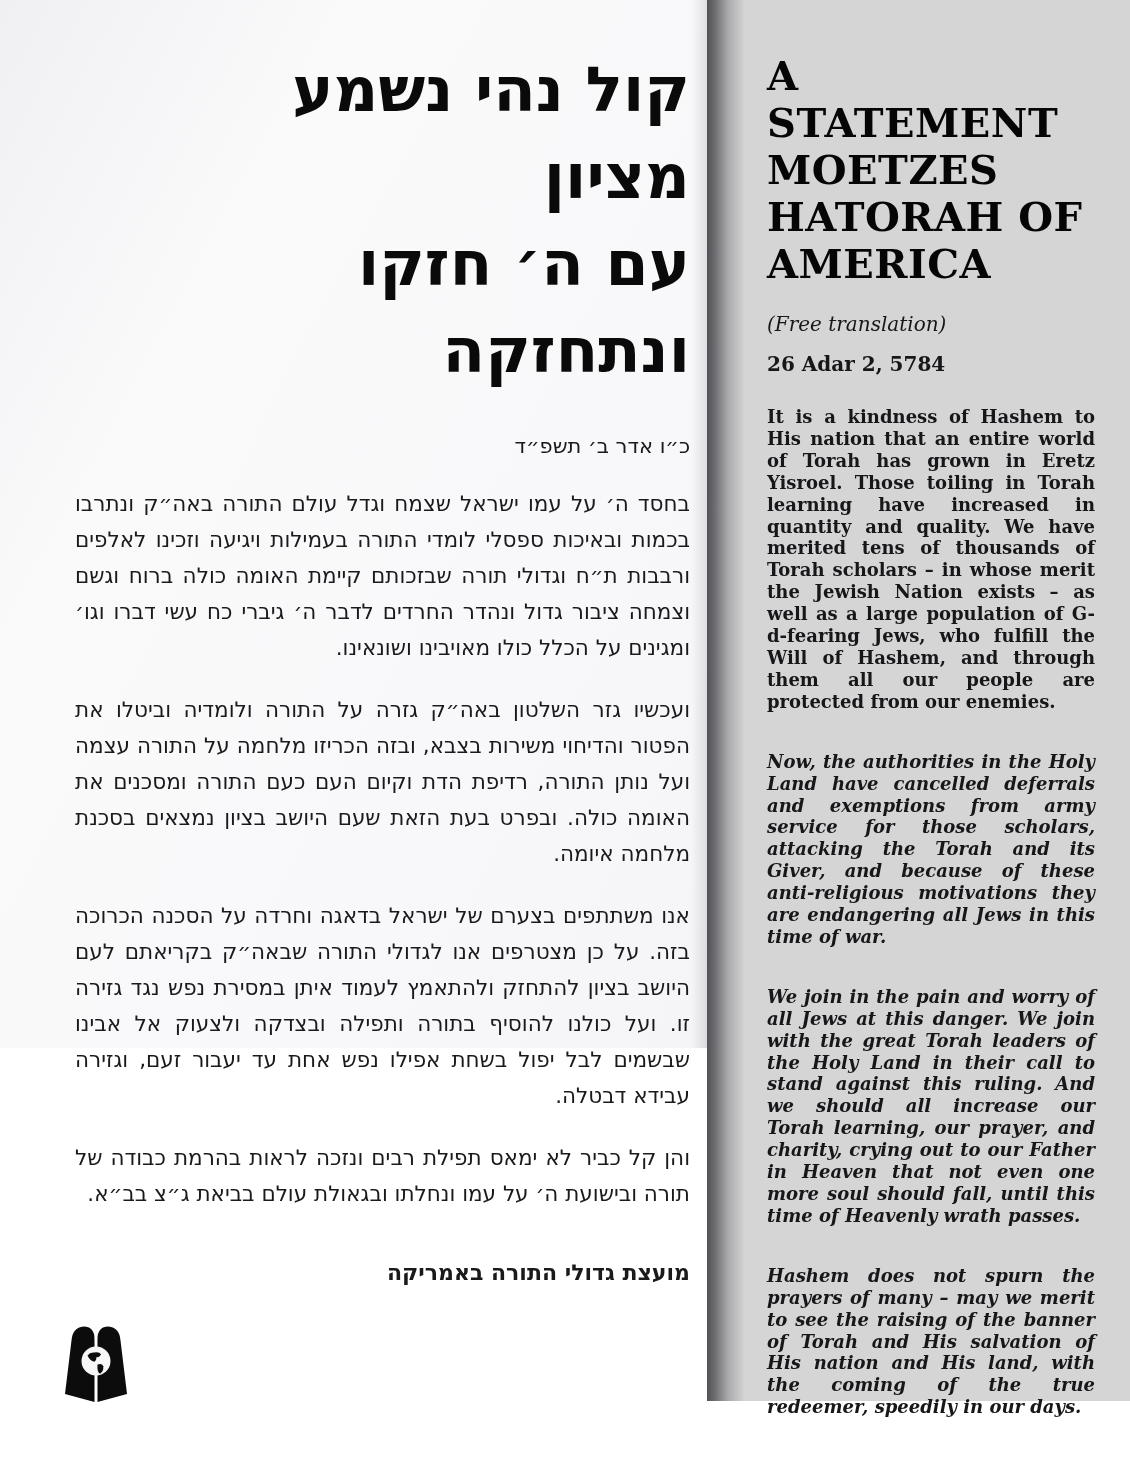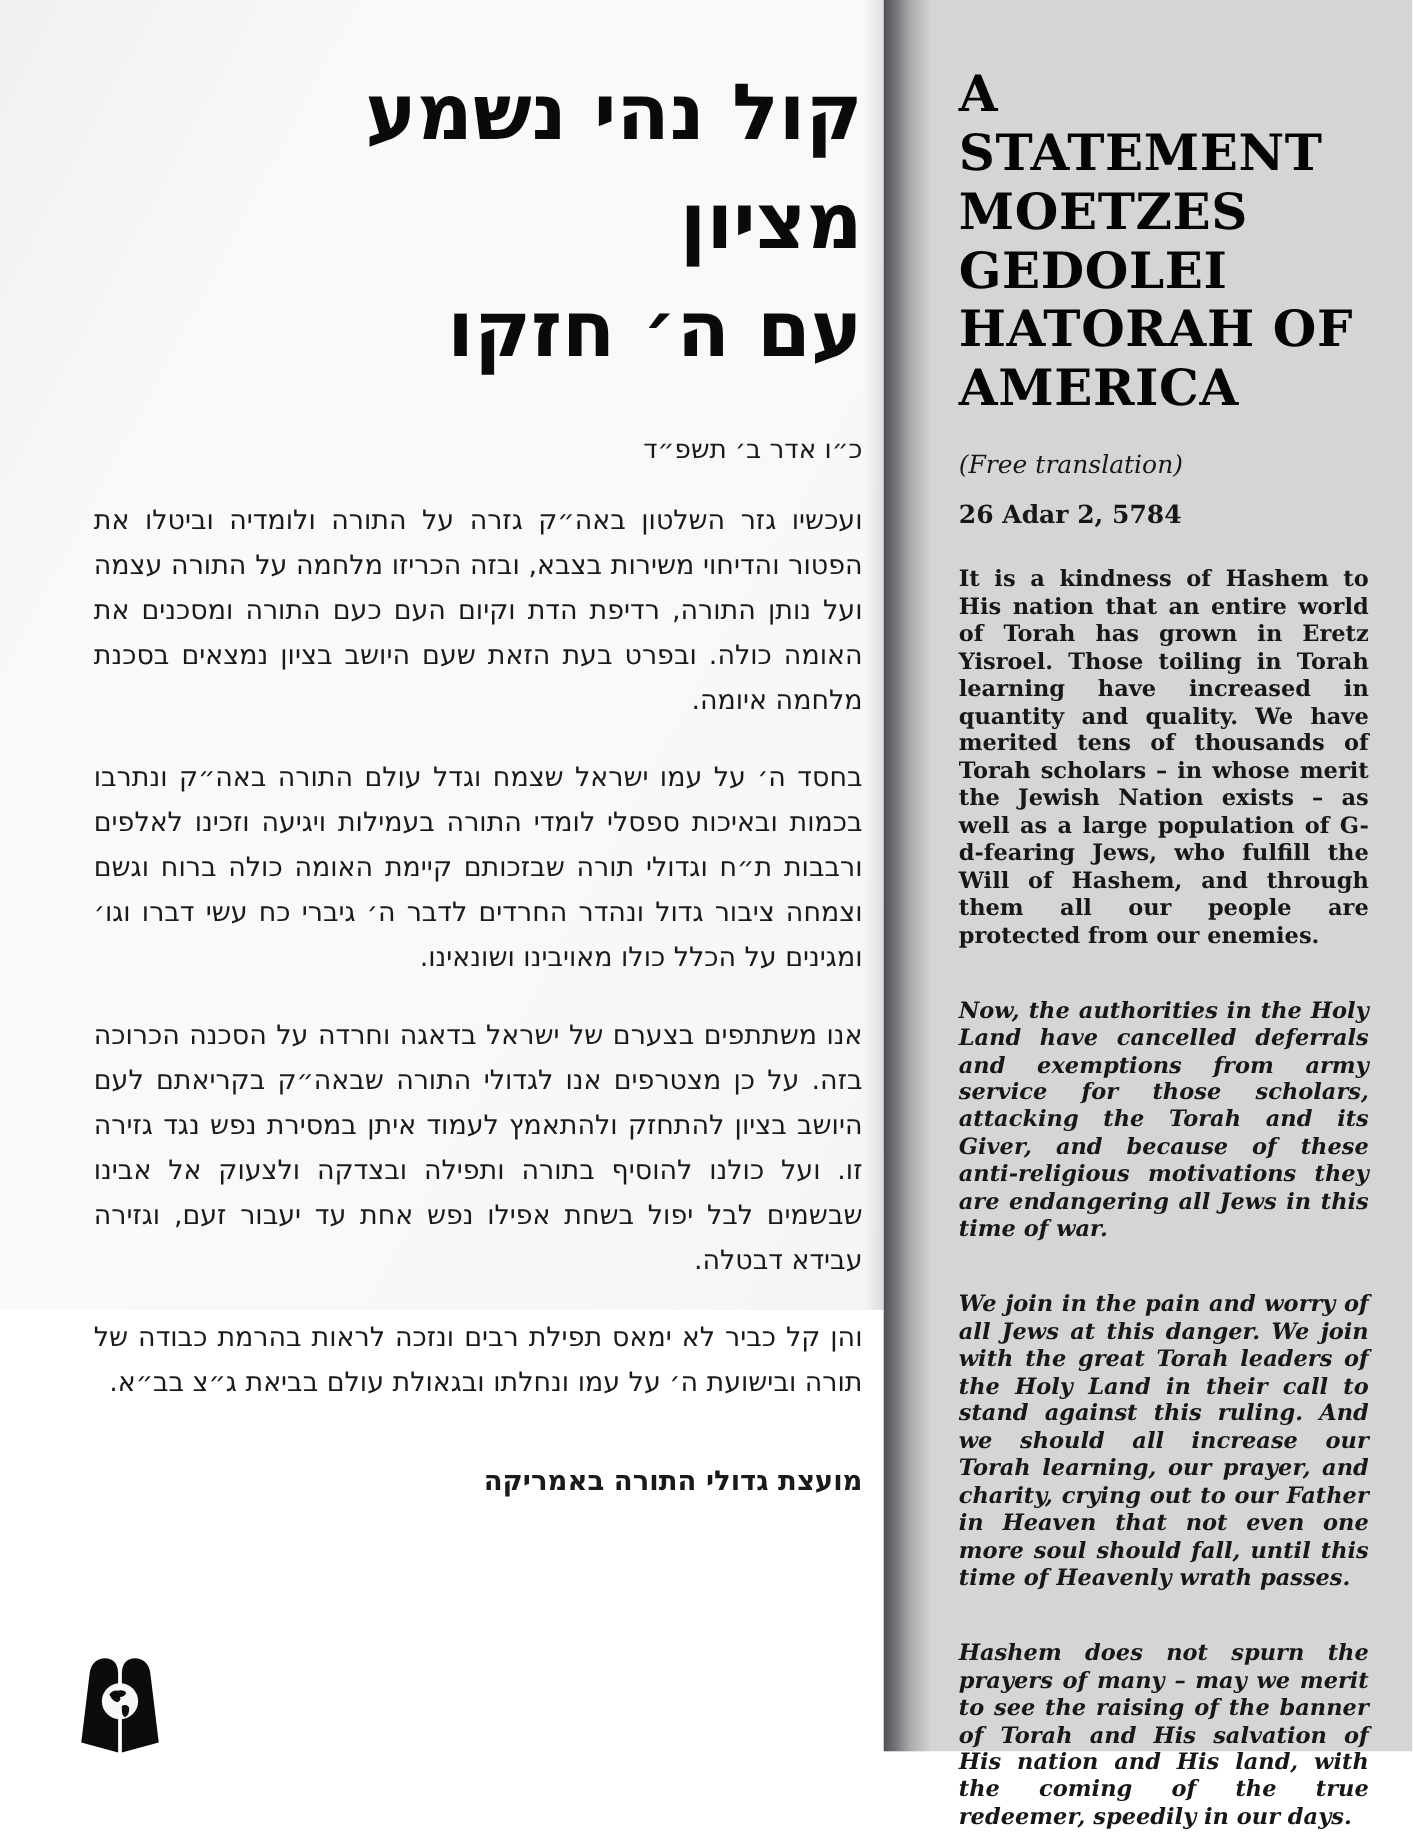--- a/index.html
+++ b/index.html
@@ -94,27 +94,28 @@
 
 <div class="sheet">
 
   <div class="left-page">
     <div class="he-content">
 
       <div class="he-title">
         <div>קול נהי נשמע</div>
         <div>מציון</div>
         <div>עם ה׳ חזקו</div>
+        <div>ונתחזקה</div>
       </div>
 
       <div class="he-date">כ״ו אדר ב׳ תשפ״ד</div>
 
       <div class="he-body">
+        <p>בחסד ה׳ על עמו ישראל שצמח וגדל עולם התורה באה״ק ונתרבו בכמות ובאיכות ספסלי לומדי התורה בעמילות ויגיעה וזכינו לאלפים ורבבות ת״ח וגדולי תורה שבזכותם קיימת האומה כולה ברוח וגשם וצמחה ציבור גדול ונהדר החרדים לדבר ה׳ גיברי כח עשי דברו וגו׳ ומגינים על הכלל כולו מאויבינו ושונאינו.</p>
         <p>ועכשיו גזר השלטון באה״ק גזרה על התורה ולומדיה וביטלו את הפטור והדיחוי משירות בצבא, ובזה הכריזו מלחמה על התורה עצמה ועל נותן התורה, רדיפת הדת וקיום העם כעם התורה ומסכנים את האומה כולה. ובפרט בעת הזאת שעם היושב בציון נמצאים בסכנת מלחמה איומה.</p>
-        <p>בחסד ה׳ על עמו ישראל שצמח וגדל עולם התורה באה״ק ונתרבו בכמות ובאיכות ספסלי לומדי התורה בעמילות ויגיעה וזכינו לאלפים ורבבות ת״ח וגדולי תורה שבזכותם קיימת האומה כולה ברוח וגשם וצמחה ציבור גדול ונהדר החרדים לדבר ה׳ גיברי כח עשי דברו וגו׳ ומגינים על הכלל כולו מאויבינו ושונאינו.</p>
         <p>אנו משתתפים בצערם של ישראל בדאגה וחרדה על הסכנה הכרוכה בזה. על כן מצטרפים אנו לגדולי התורה שבאה״ק בקריאתם לעם היושב בציון להתחזק ולהתאמץ לעמוד איתן במסירת נפש נגד גזירה זו. ועל כולנו להוסיף בתורה ותפילה ובצדקה ולצעוק אל אבינו שבשמים לבל יפול בשחת אפילו נפש אחת עד יעבור זעם, וגזירה עבידא דבטלה.</p>
         <p>והן קל כביר לא ימאס תפילת רבים ונזכה לראות בהרמת כבודה של תורה ובישועת ה׳ על עמו ונחלתו ובגאולת עולם בביאת ג״צ בב״א.</p>
       </div>
 
       <div class="he-signature">מועצת גדולי התורה באמריקה</div>
     </div>
 
     <svg class="logo" viewBox="0 0 68 86" aria-hidden="true">
 
       <path d="M32.5 80 L32.5 17 Q32.5 4.5 21.5 4.5 Q10.5 5.5 9.5 18.5 L3 72 L32.5 80 Z" fill="#0c0c0d"></path>
@@ -128,21 +129,20 @@
       <path d="M35.5 42.5 q4.5 -1.5 5.8 1.8 q0.4 5.2 -3.2 7.4 q-3.2 -1.2 -2.6 -9.2 Z" fill="#0c0c0d"></path>
     </svg>
   </div>
 
   <div class="right-page">
     <div class="en-content">
 
       <div class="en-title">
         <div>A STATEMENT</div>
         <div>MOETZES</div>
-        <div>GEDOLEI</div>
         <div>HATORAH OF</div>
         <div>AMERICA</div>
       </div>
 
       <div class="en-subtitle">(Free translation)</div>
 
       <div class="en-date">26 Adar 2, 5784</div>
 
       <div class="en-body">
         <p>It is a kindness of Hashem to His nation that an entire world of Torah has grown in Eretz Yisroel. Those toiling in Torah learning have increased in quantity and quality. We have merited tens of thousands of Torah scholars – in whose merit the Jewish Nation exists – as well as a large population of G-d-fearing Jews, who fulfill the Will of Hashem, and through them all our people are protected from our enemies.</p>

